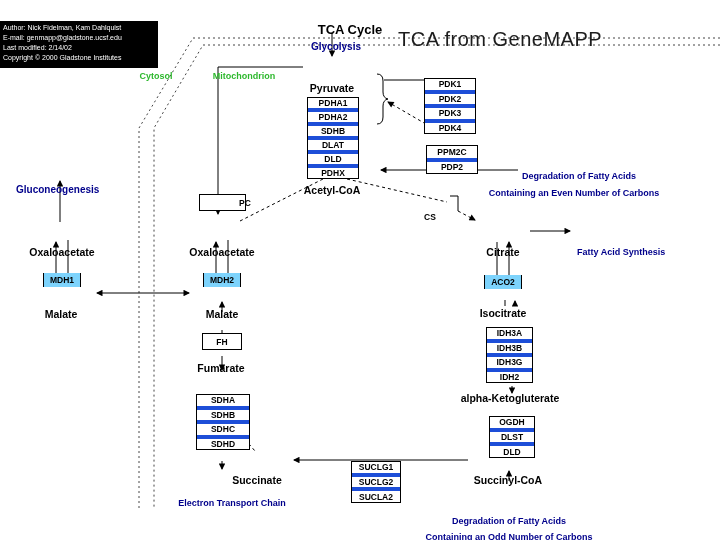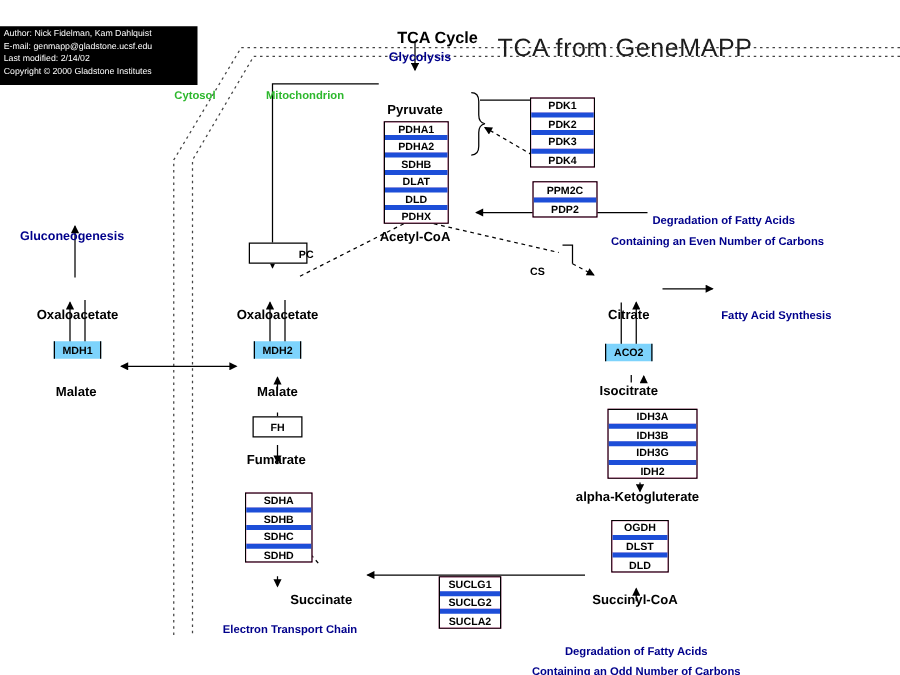--- a/index.html
+++ b/index.html
@@ -179,21 +179,21 @@
   </div>
 
   <div class="abs gene-stack" style="left:351px;top:440px;width:50px;height:42px;">
     <div class="gene-cell">SUCLG1</div>
     <div class="gene-cell">SUCLG2</div>
     <div class="gene-cell">SUCLA2</div>
   </div>
 
   <div class="abs rev-label" style="left:484px;top:254px;width:38px;height:14px;">ACO2</div>
 
-  <div class="abs gene-stack" style="left:486px;top:306px;width:72px;height:56px;">
+  <div class="abs gene-stack" style="left:486px;top:306px;width:47px;height:56px;">
     <div class="gene-cell">IDH3A</div>
     <div class="gene-cell">IDH3B</div>
     <div class="gene-cell">IDH3G</div>
     <div class="gene-cell">IDH2</div>
   </div>
 
   <div class="abs gene-stack" style="left:489px;top:395px;width:46px;height:42px;">
     <div class="gene-cell">OGDH</div>
     <div class="gene-cell">DLST</div>
     <div class="gene-cell">DLD</div>

